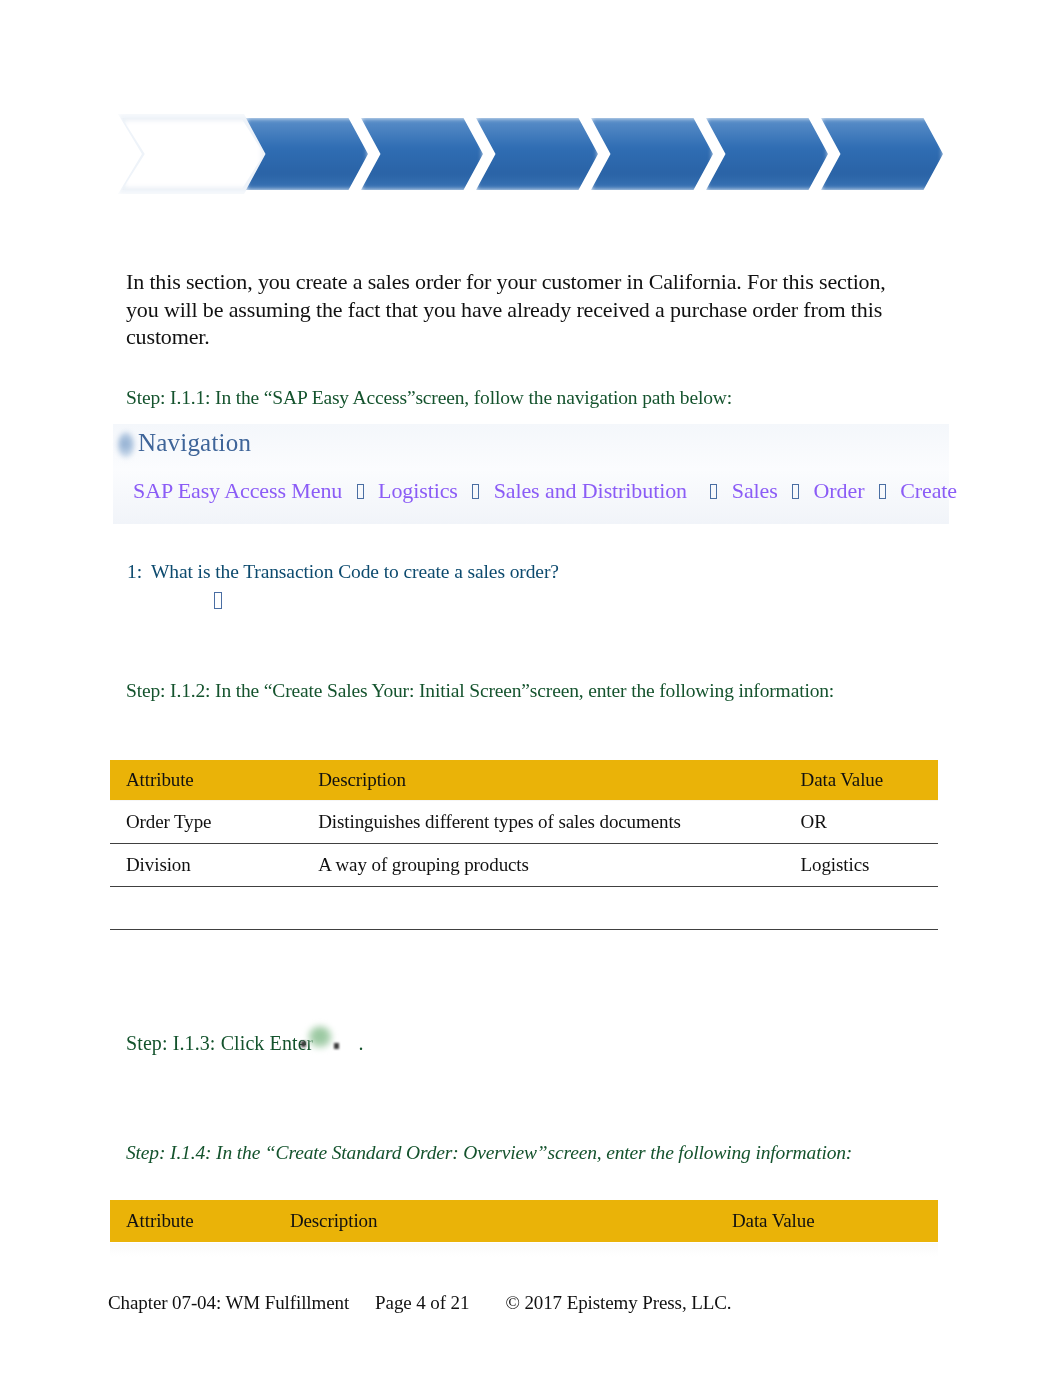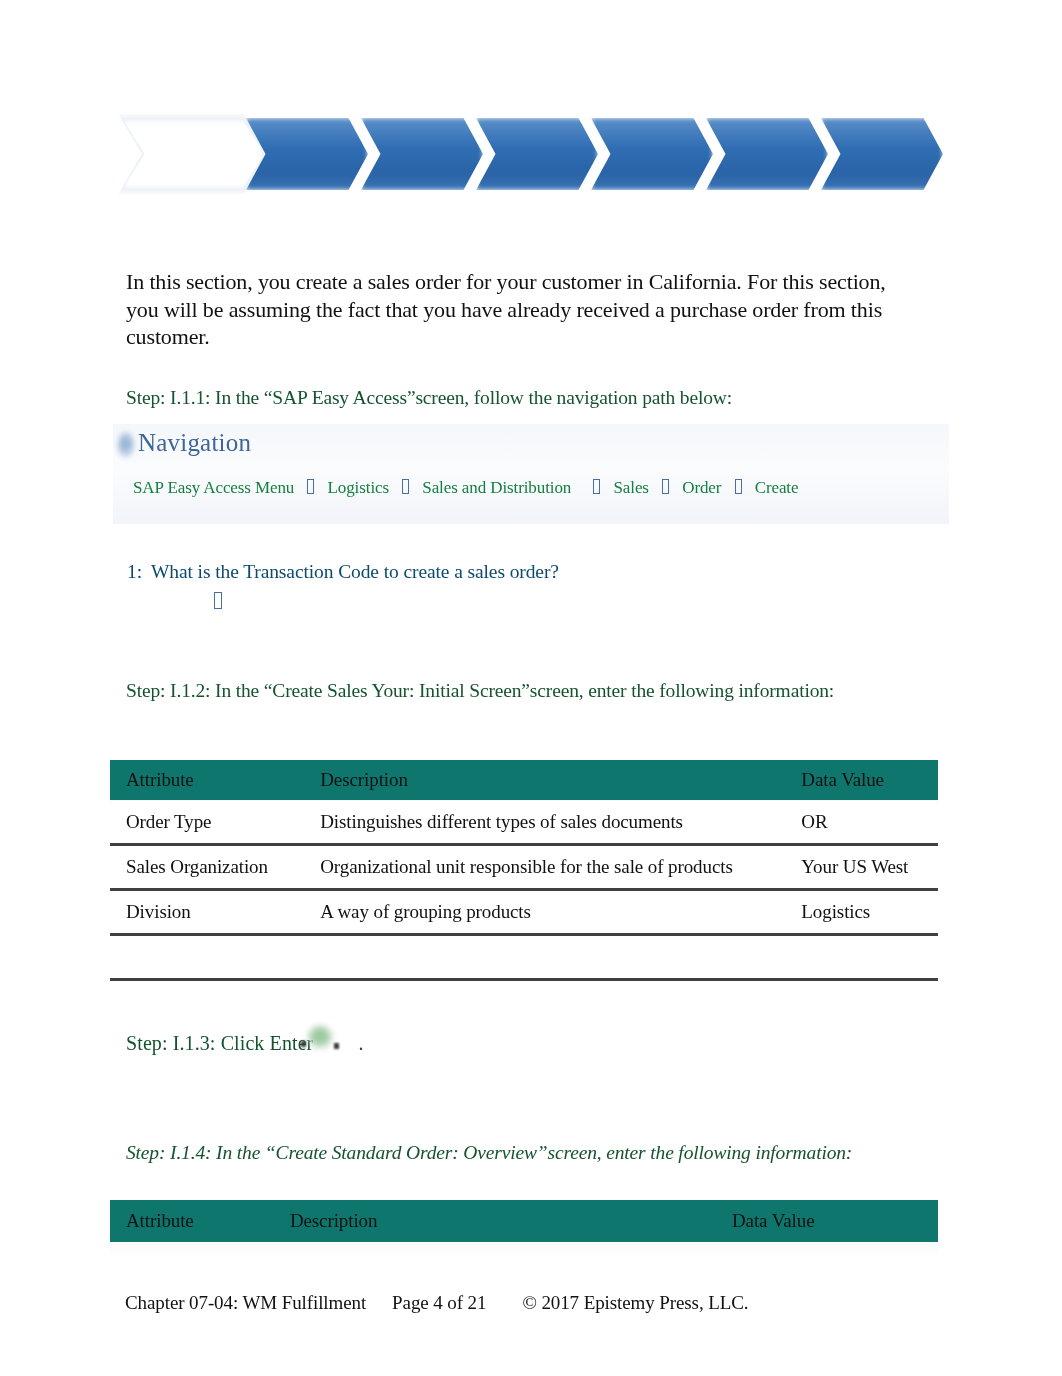--- a/index.html
+++ b/index.html
@@ -91,22 +91,22 @@
     width: 16px;
     height: 26px;
     border-radius: 50%;
     background: radial-gradient(circle at 45% 45%, #8fadd0 0%, #b9cde4 55%, rgba(220,231,243,0.25) 100%);
     filter: blur(2.6px);
   }
   .navpath {
     position: absolute;
     left: 133px;
     top: 478px;
-    font-size: 17px;
-    color: #15803d;
+    font-size: 22px;
+    color: #8b5cf6;
     white-space: nowrap;
     letter-spacing: -0.1px;
   }
   .tofu {
     display: inline-block;
     width: 7px;
     height: 15px;
     border: 1.3px solid #4a6ea3;
     box-sizing: border-box;
     vertical-align: -1px;
@@ -143,27 +143,27 @@
     font-size: 19px;
     color: #111111;
     letter-spacing: -0.1px;
   }
   .doctable td {
     padding: 0;
     vertical-align: middle;
     white-space: nowrap;
   }
   .doctable .hdr td {
-    background: #0f766e;
+    background: #eab308;
     height: 40px;
   }
   .doctable .row td {
     background: #ffffff;
     height: 42px;
-    border-bottom: 3px solid #404040;
+    border-bottom: 1px solid #404040;
     border-top: 1px solid #f6f6f6;
   }
   .doctable .c-attr { padding-left: 16px; }
   .doctable .c-desc { padding-left: 12px; }
   .doctable .c-val  { padding-left: 12px; }
   .doctable .sep {
     background: #fafafa !important;
     border: none !important;
   }
 
@@ -213,21 +213,21 @@
     height: 6px;
     background: #3c3c3c;
     filter: blur(0.9px);
   }
   .enter-dot-l { left: 301px; top: 1041px; }
   .enter-dot-r { left: 334px; top: 1043px; }
 
   
   .footer {
     position: absolute;
-    left: 125px;
+    left: 108px;
     top: 1292px;
     font-size: 19px;
     color: #111111;
     white-space: nowrap;
     letter-spacing: -0.1px;
   }
   .footer .fgap1 { display: inline-block; width: 26px; }
   .footer .fgap2 { display: inline-block; width: 36px; }
 </style>
 </head>
@@ -281,25 +281,20 @@
       <td class="c-attr">Attribute</td>
       <td class="c-desc">Description</td>
       <td class="c-val">Data Value</td>
     </tr>
     <tr class="row">
       <td class="c-attr">Order Type</td>
       <td class="c-desc">Distinguishes different types of sales documents</td>
       <td class="c-val">OR</td>
     </tr>
     <tr class="row">
-      <td class="c-attr">Sales Organization</td>
-      <td class="c-desc">Organizational unit responsible for the sale of products</td>
-      <td class="c-val">Your US West</td>
-    </tr>
-    <tr class="row">
       <td class="c-attr">Division</td>
       <td class="c-desc">A way of grouping products</td>
       <td class="c-val">Logistics</td>
     </tr>
     <tr class="row sep">
       <td class="c-attr">&nbsp;</td>
       <td class="c-desc">&nbsp;</td>
       <td class="c-val">&nbsp;</td>
     </tr>
   </tbody>

